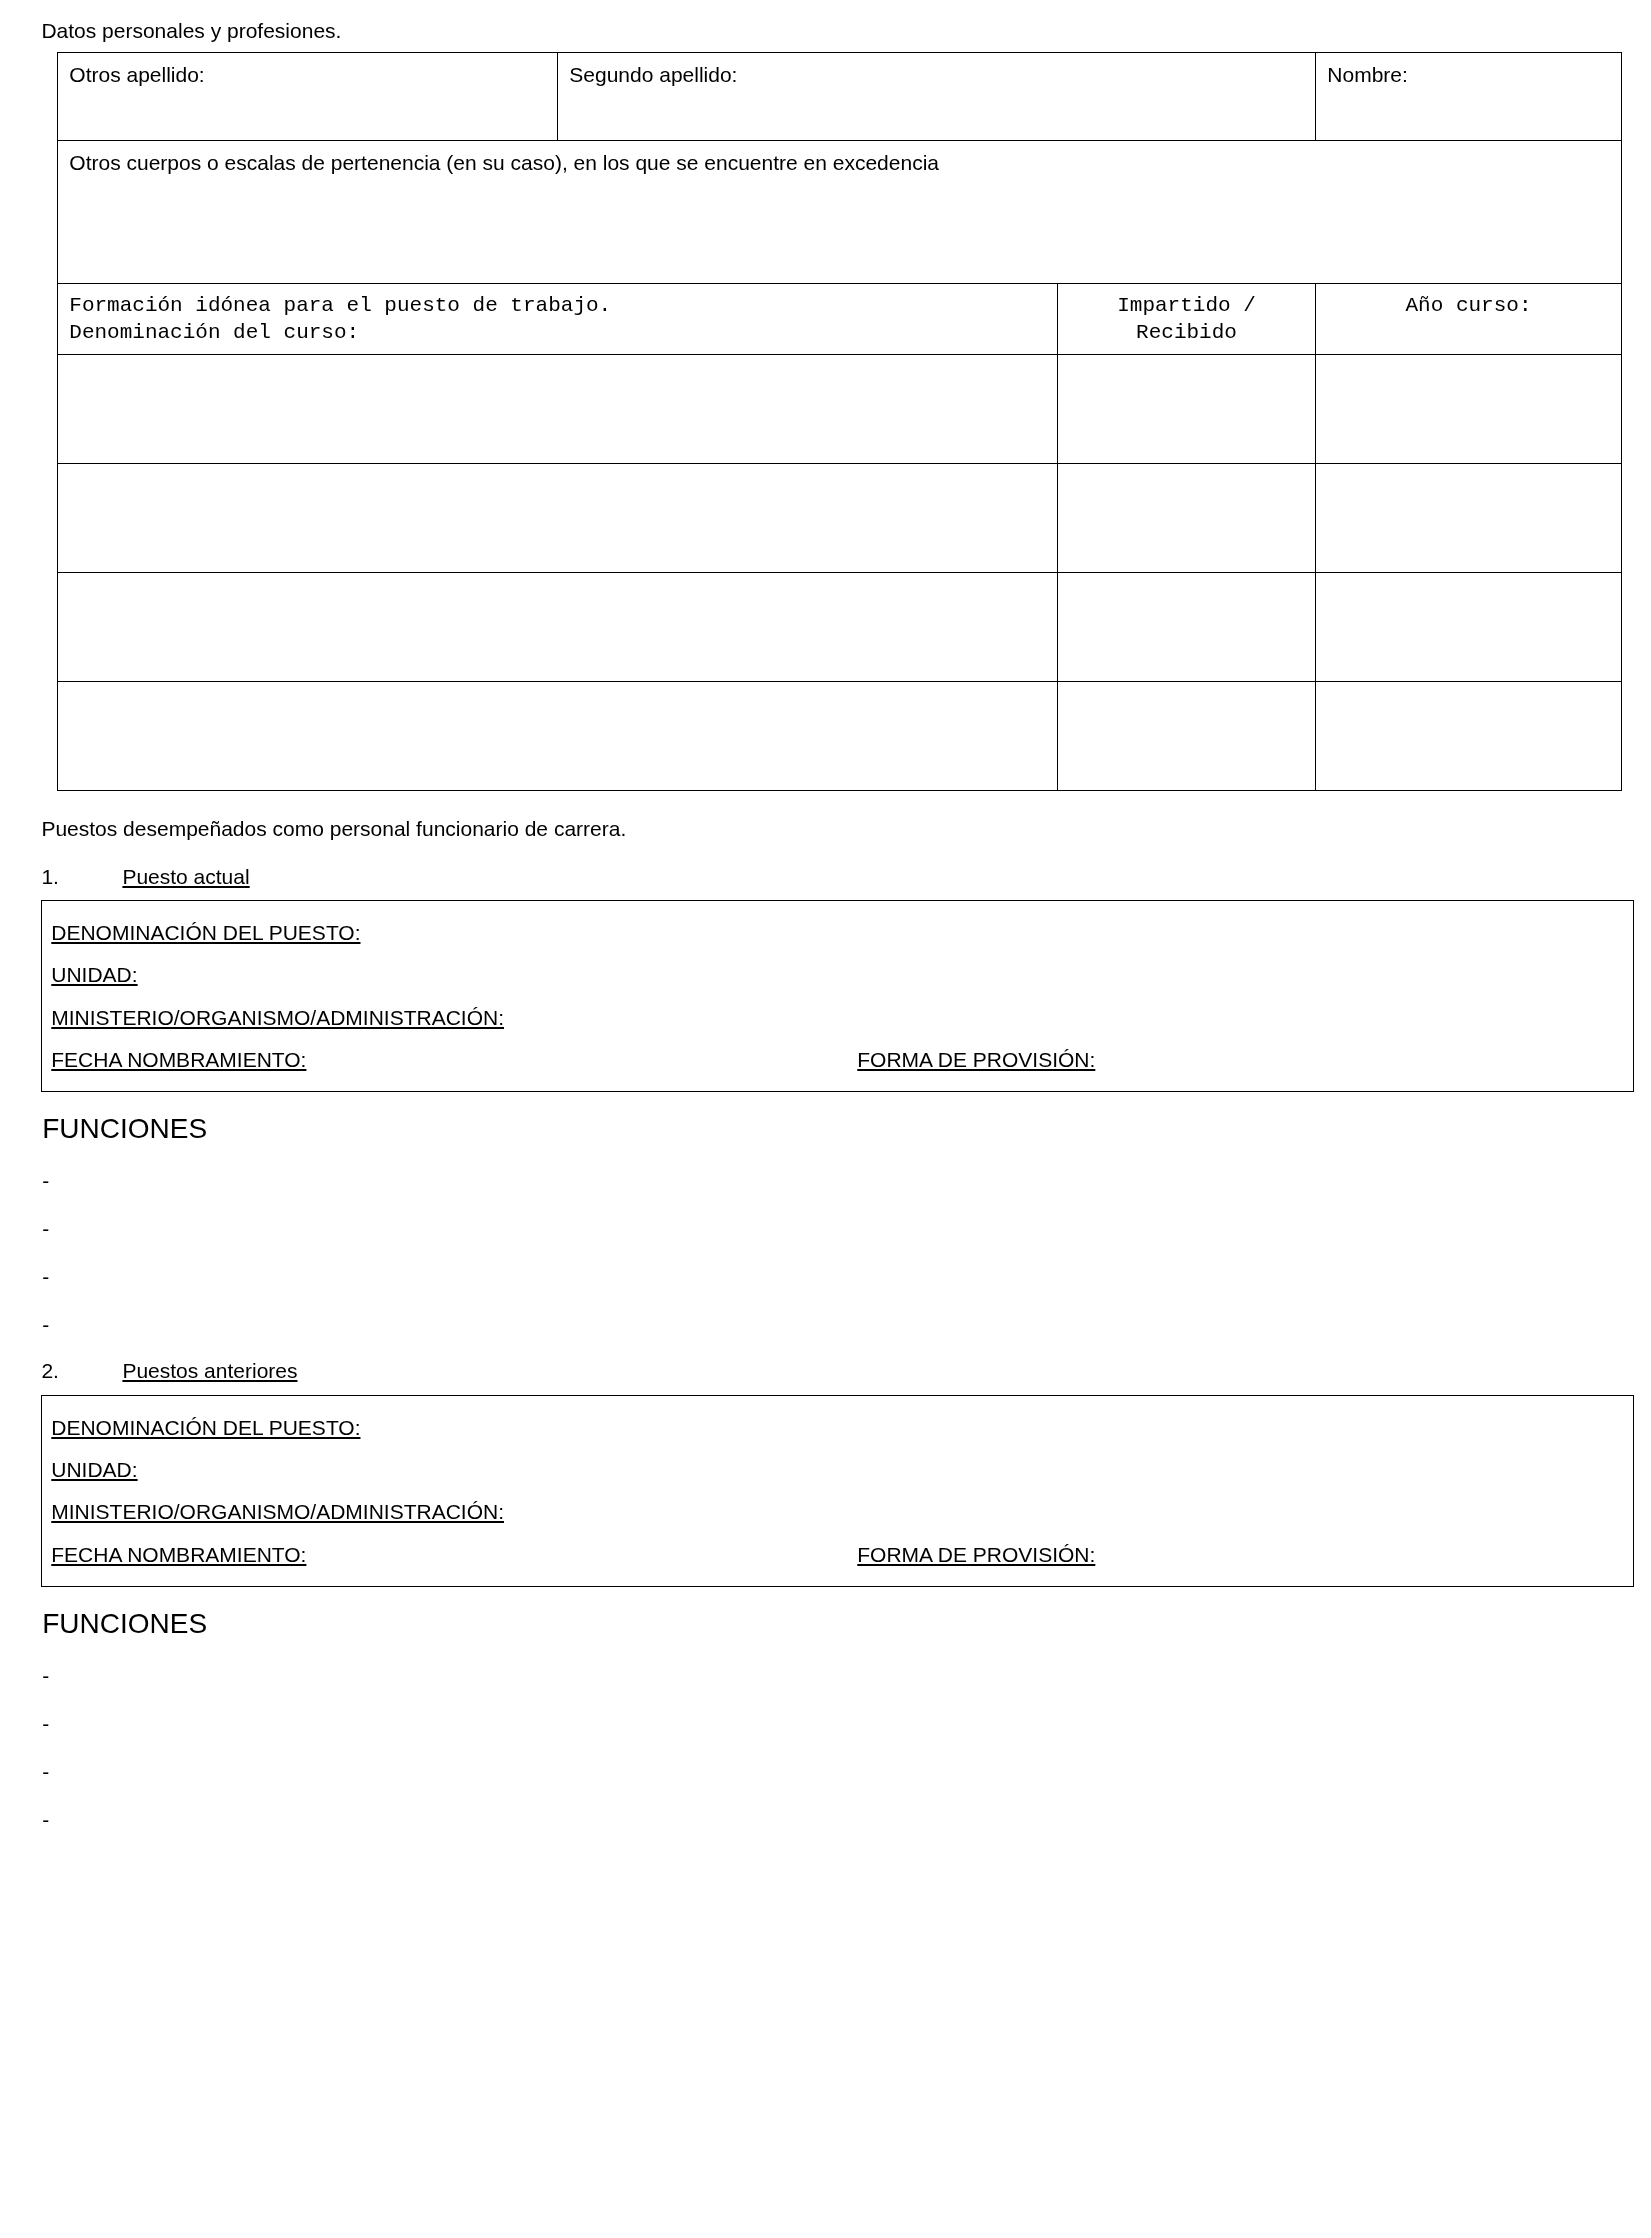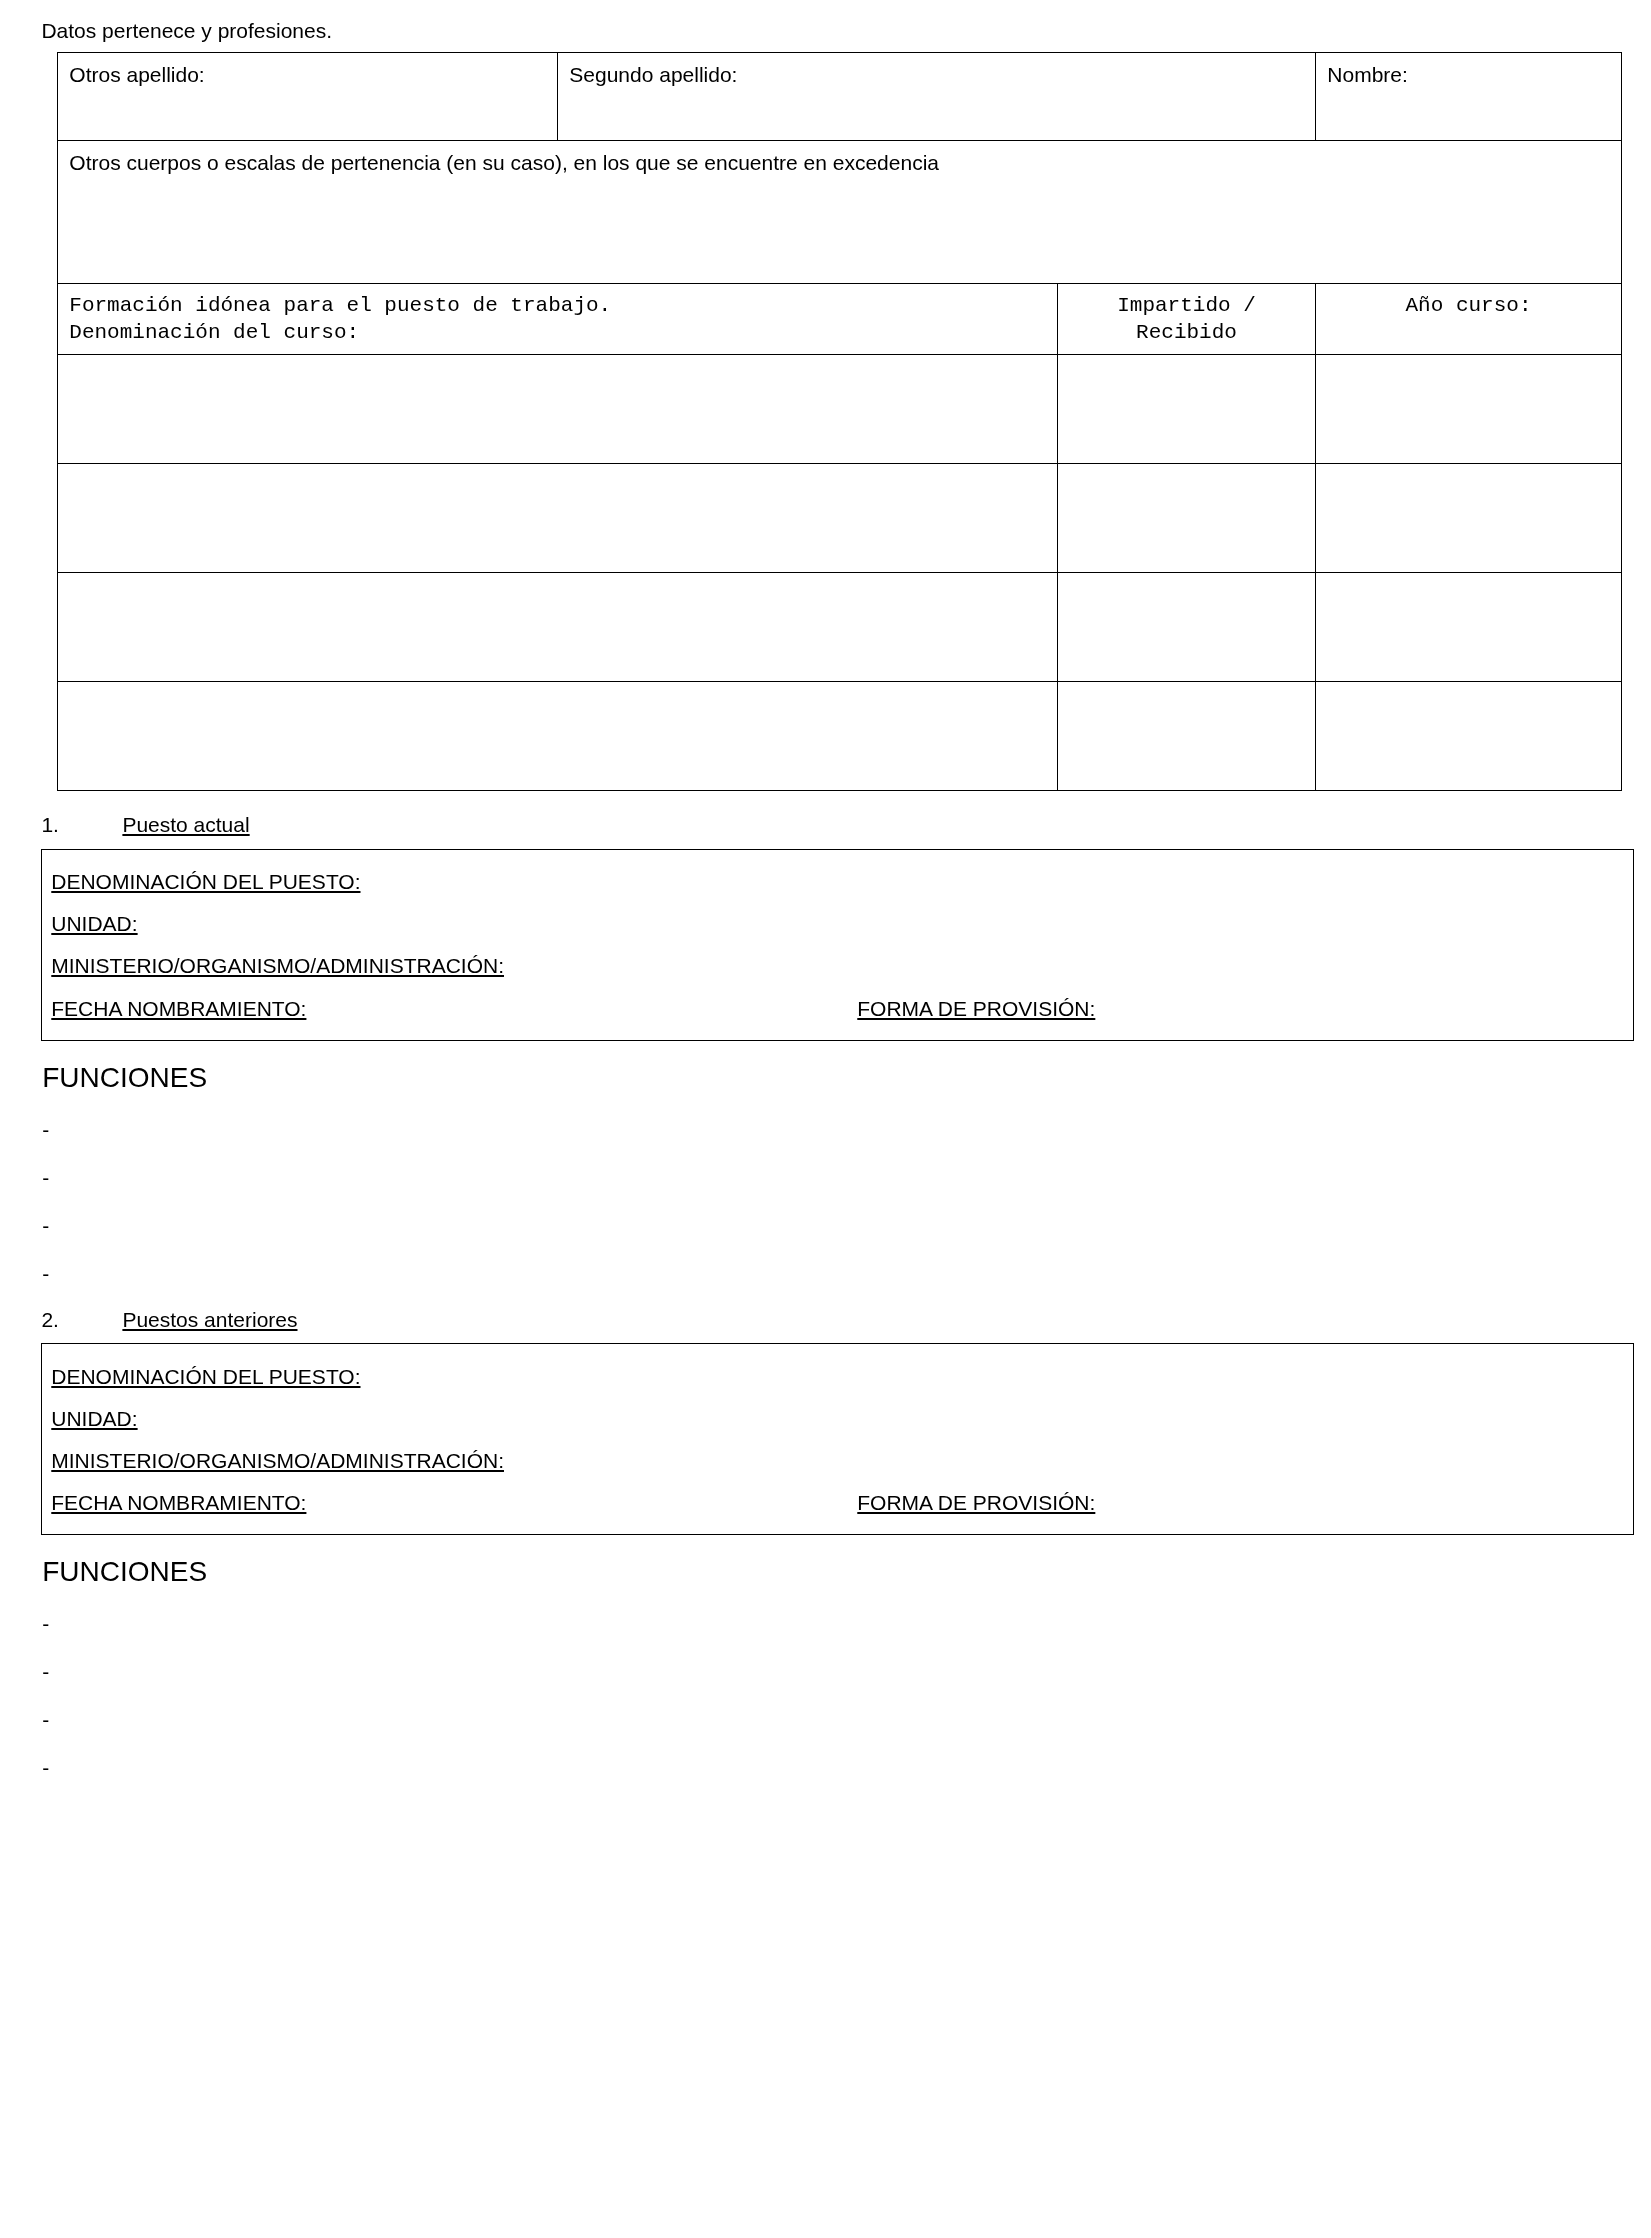--- a/index.html
+++ b/index.html
@@ -92,21 +92,21 @@
     font-size: 21px;
     margin: 24px 0 0 3.2px;
   }
   .dash:first-of-type { margin-top: 27.4px; }
 </style>
 </head>
 <body>
 
 <div class="page">
 
-  <div class="intro-line">Datos pertenece y profesiones.</div>
+  <div class="intro-line">Datos personales y profesiones.</div>
 
   <table class="main">
     <colgroup>
       <col style="width:500px">
       <col style="width:500px">
       <col style="width:258px">
       <col style="width:306px">
     </colgroup>
 
     <tbody>
@@ -159,20 +159,21 @@
       <td></td>
     </tr>
     <tr class="blank-row">
       <td colspan="2"></td>
       <td></td>
       <td></td>
     </tr>
   </tbody>
     </table>
 
+  <div class="section-line">Puestos desempeñados como personal funcionario de carrera.</div>
 
   <div class="numbered">
     <span class="num">1.</span>
     <span class="und">Puesto actual</span>
   </div>
 
   <div class="puesto-box">
     <div class="line">DENOMINACIÓN DEL PUESTO:</div>
     <div class="line">UNIDAD:</div>
     <div class="line">MINISTERIO/ORGANISMO/ADMINISTRACIÓN:</div>

